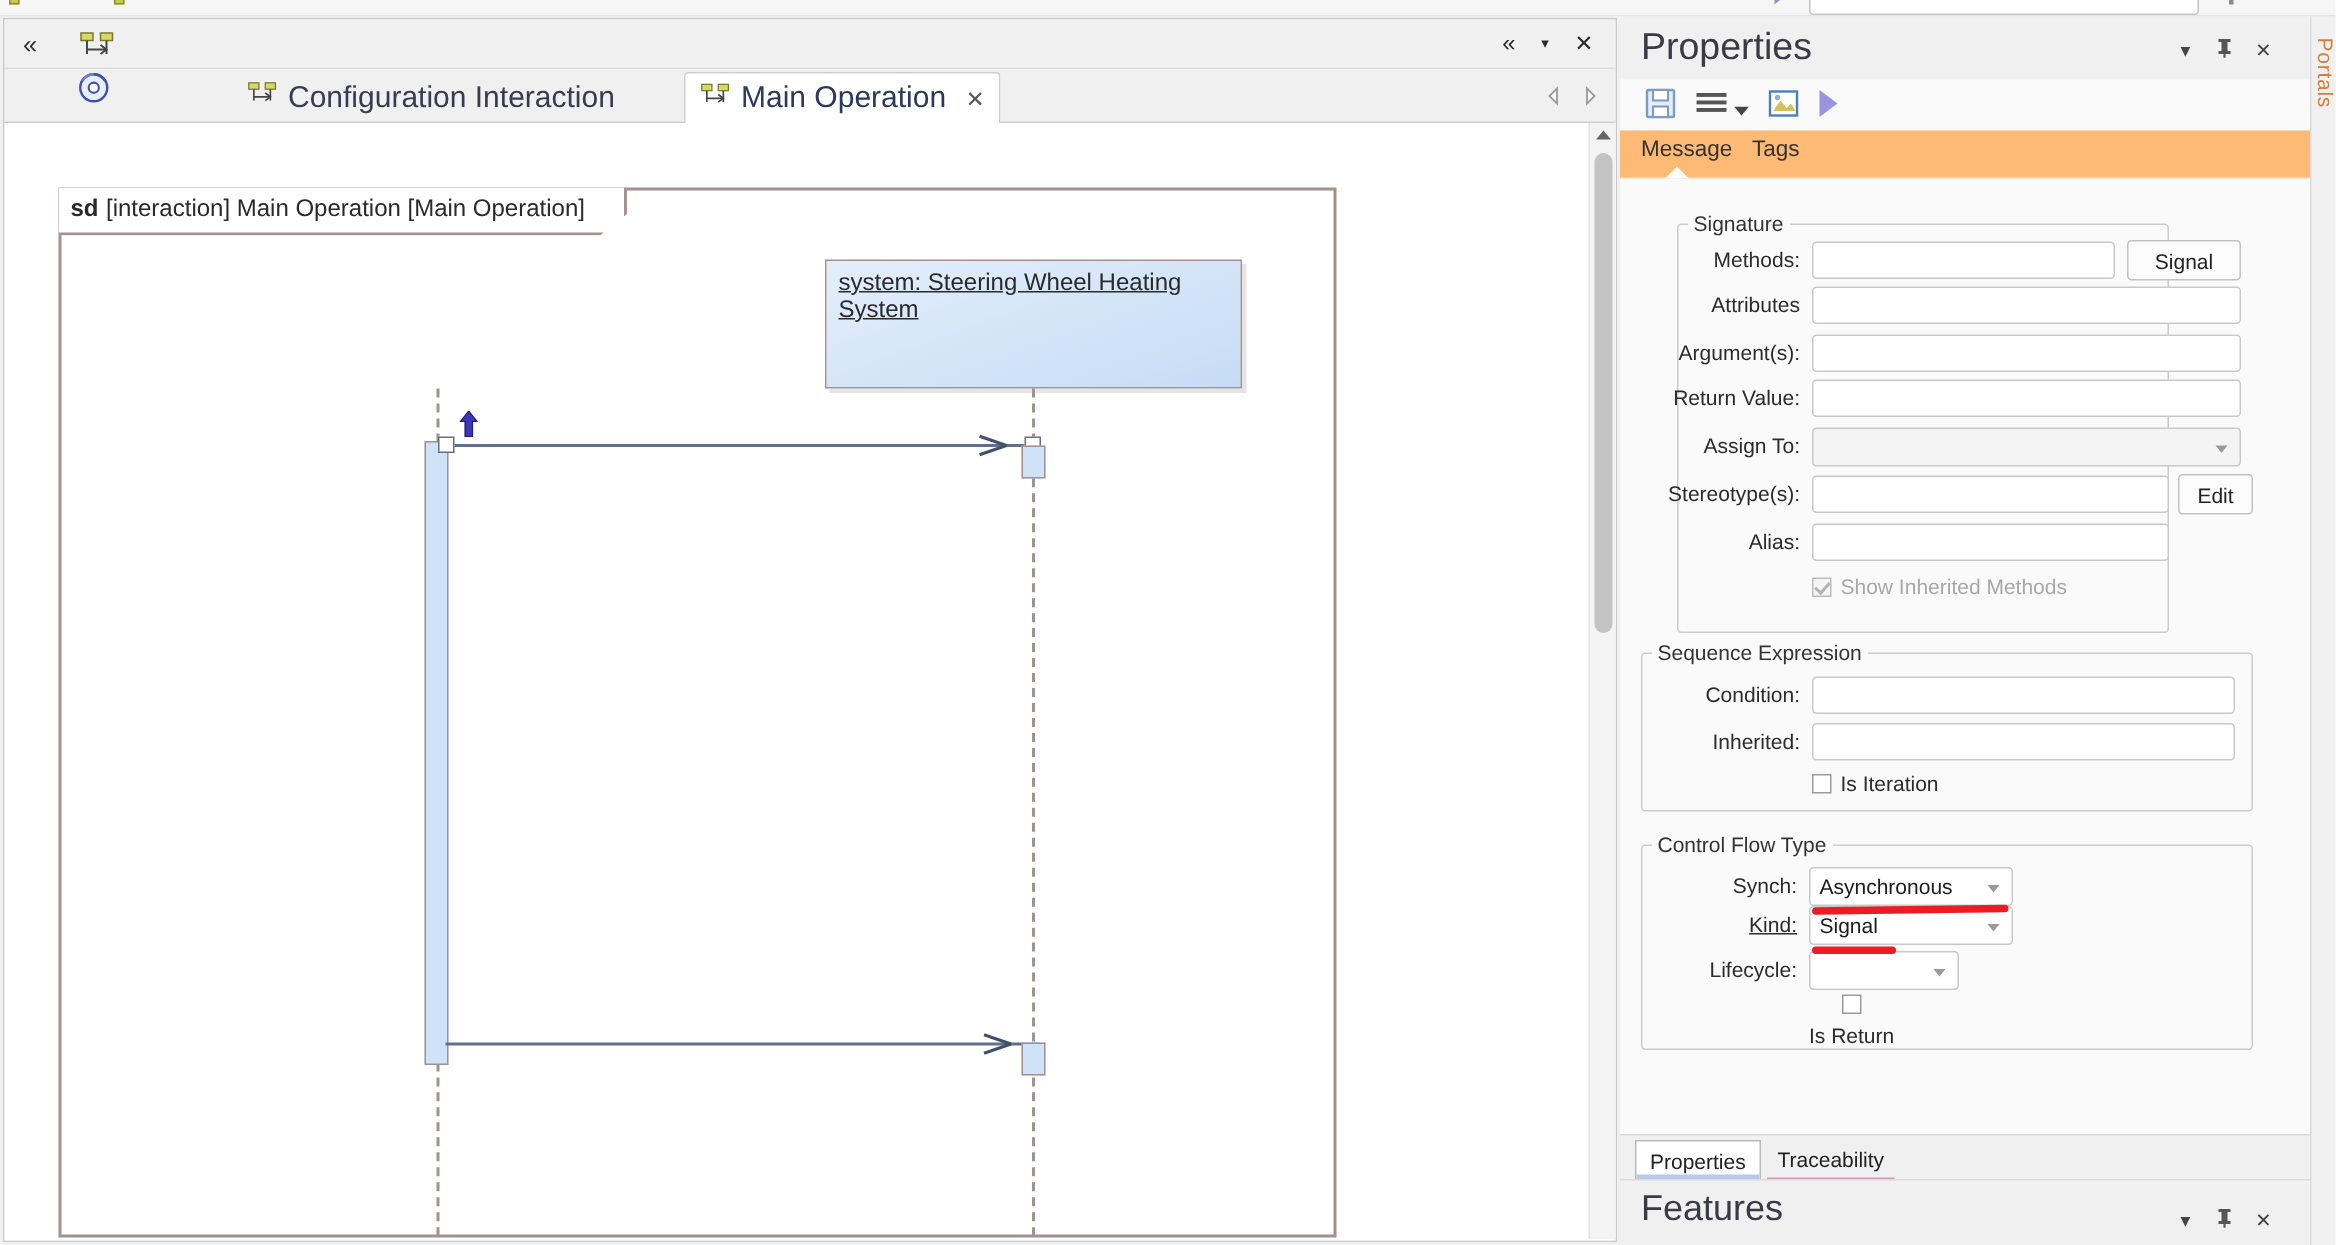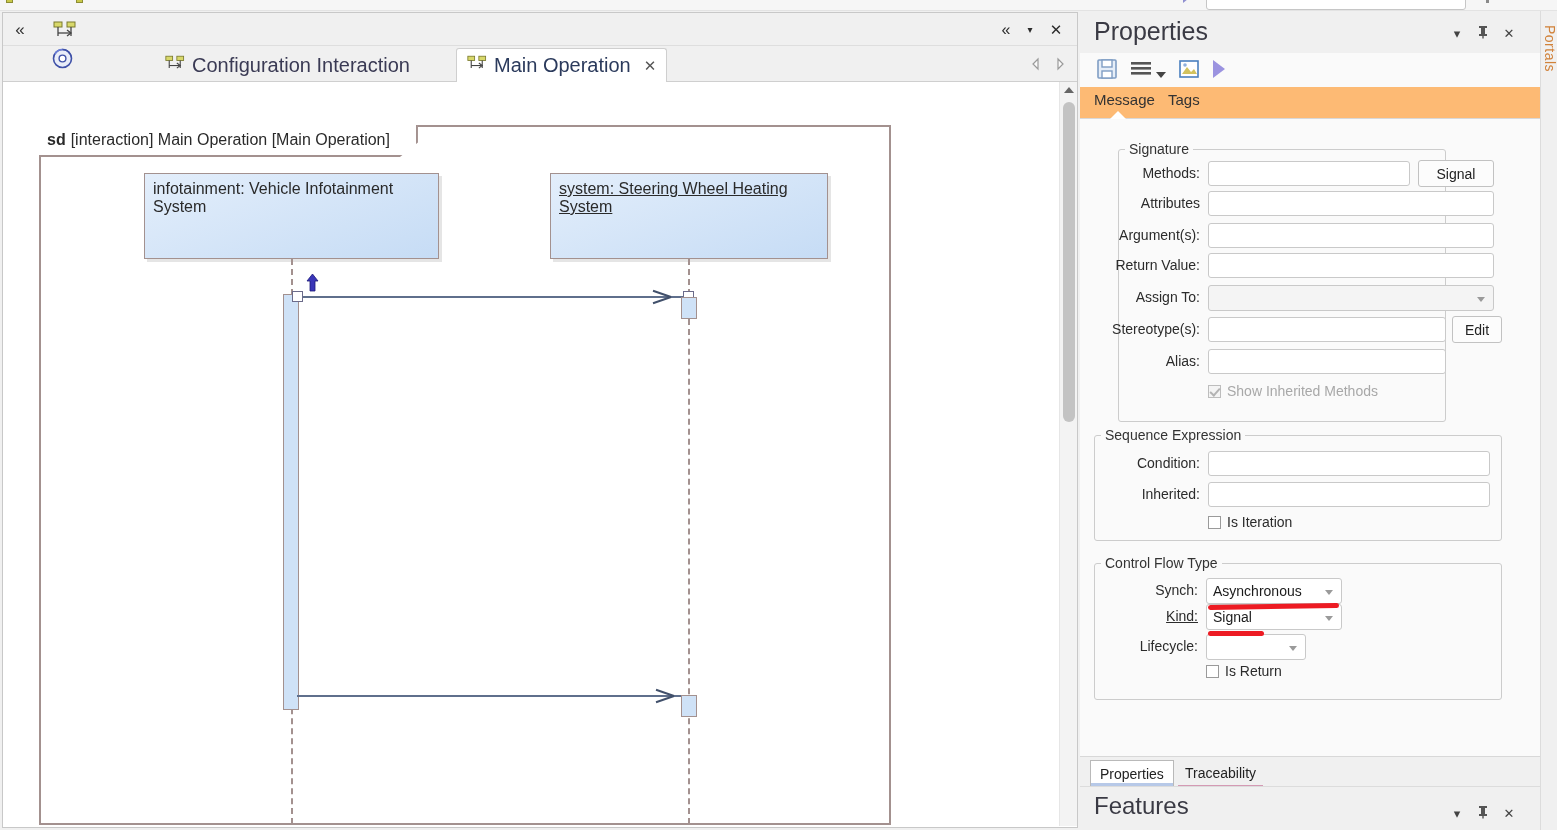--- a/index.html
+++ b/index.html
@@ -419,23 +419,20 @@
 
       <div class="canvas">
 
         <div class="sd-frame">
 
           <div class="sd-label">
             <b>sd</b>
             <span>[interaction] Main Operation [Main Operation]</span>
           </div>
 
-          <div class="lifeline-box" style="left:103px; top:46px; width:295px; height:86px;">
-            <span>infotainment: Vehicle Infotainment System</span>
-          </div>
           <div class="lifeline-dash" style="left:250px; top:132px; height:625px;"></div>
           <div class="activation" style="left:242px; top:167px; height:416px;"></div>
 
           <div class="lifeline-box" style="left:509px; top:46px; width:278px; height:86px;text-decoration:underline;">
             <span>system: Steering Wheel Heating System</span>
           </div>
           <div class="lifeline-dash" style="left:647px; top:132px; height:625px;"></div>
 
           <div class="msg-line" style="left:256px; top:169px; width:393px;"></div>
           <div class="msg-arrow" style="left:630px; top:169px;"></div>
@@ -586,21 +583,21 @@
         <span>Signal</span>
         <span class="cb-caret"></span>
       </div>
 
       <div class="fld-label" style="left:6px; top:519px; width:112px;">Lifecycle:</div>
       <div class="combo" style="left:126px; top:515px; width:100px;">
         <span></span>
         <span class="cb-caret"></span>
       </div>
 
-      <div class="chk" style="left:126px; top:544px;">
+      <div class="chk" style="left:126px; top:544px;flex-direction:column;">
         <span class="box"></span>
         <span>Is Return</span>
       </div>
 
       <div class="redmark" style="left:128px; top:485px; width:131px; transform:rotate(-0.8deg);"></div>
       <div class="redmark" style="left:128px; top:512px; width:56px;"></div>
     </div>
 
     <div class="dock-bottom-tabs">
       <div class="bt-tab active" style="left:10px;">

